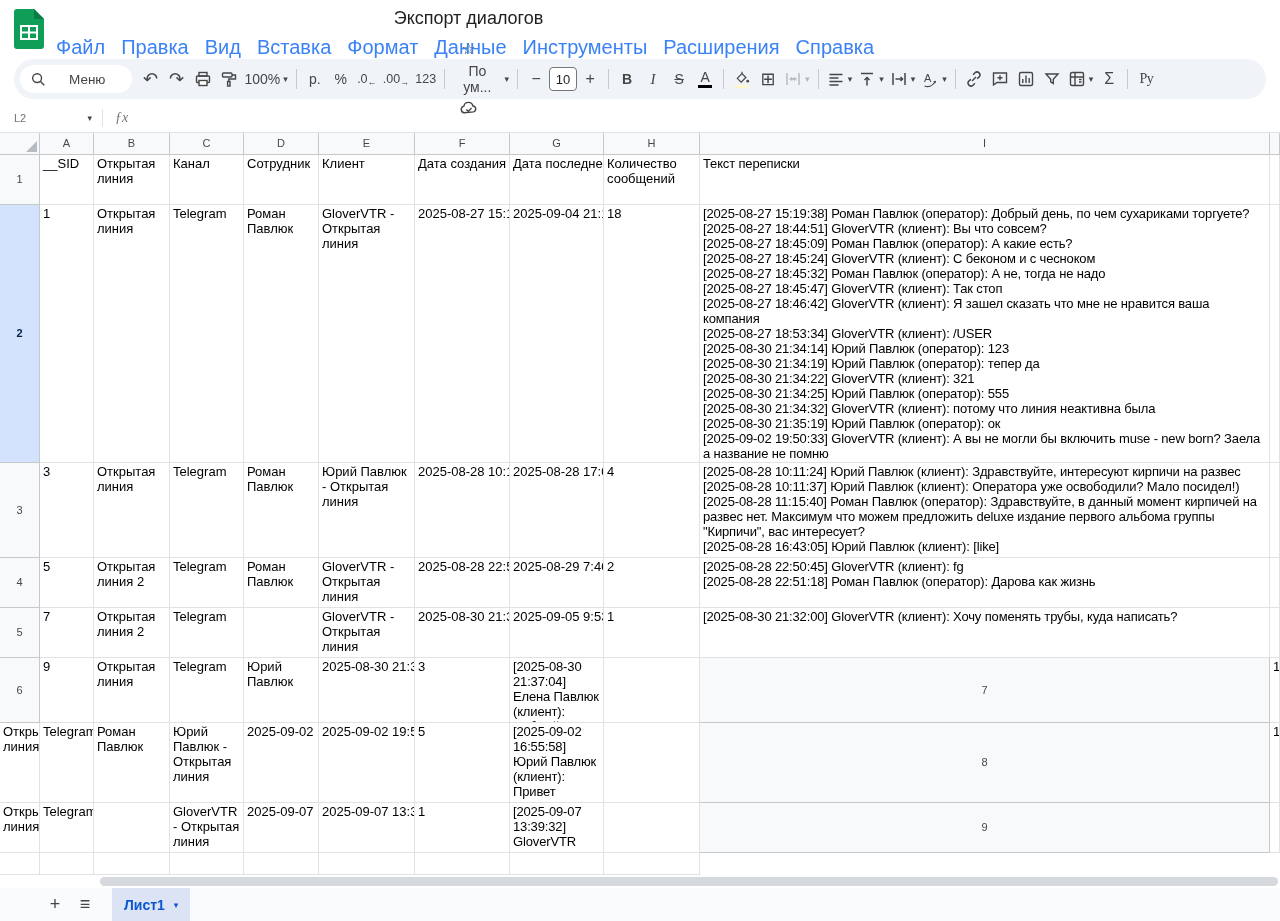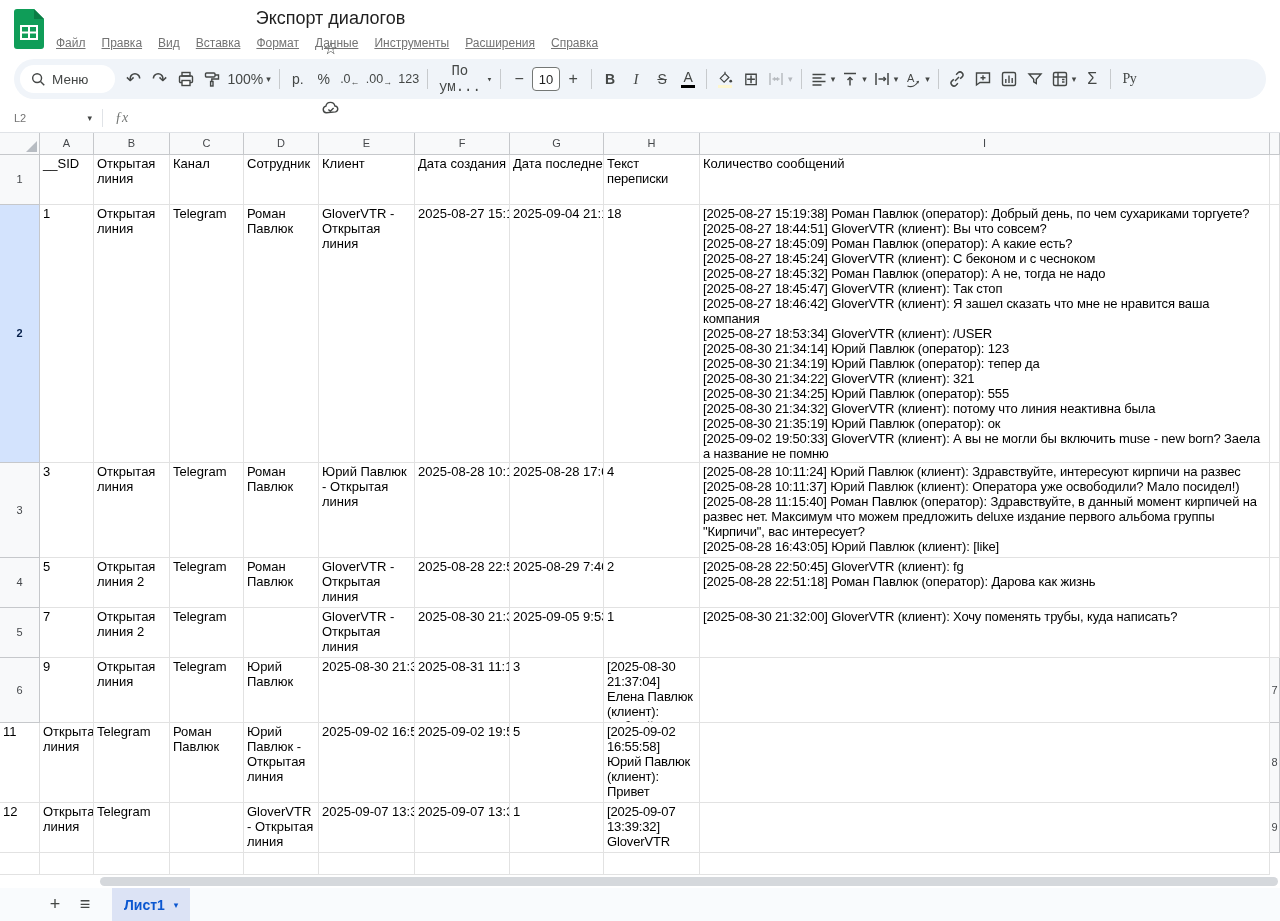--- a/index.html
+++ b/index.html
@@ -8,40 +8,40 @@
   .app { width:1280px; height:921px; position:relative; display:flex; flex-direction:column; }
 
   
   .topbar { height:58px; display:flex; align-items:flex-start; padding:8px 0 0 14px; }
   .logo { width:30px; height:40px; margin-top:1px; cursor:pointer; }
   .title-block { margin-left:12px; }
   .title-row { display:flex; align-items:center; gap:12px; height:24px;flex-direction:column; }
   .doc-title { font-size:18px; color:#1f1f1f; }
   .title-ico { color:#444746; font-size:16px; line-height:1; display:inline-flex; align-items:center; }
   .menubar { display:flex; gap:2px; margin-top:2px; margin-left:-7px; }
-  .mi { font-size:12px; color:#737373; padding:2px 7px; border-radius:4px; cursor:pointer;text-decoration:underline; }
+  .mi { font-size:20px; color:#3b82f6; padding:2px 7px; border-radius:4px; cursor:pointer; }
 
   
   .toolbar-wrap { height:45px; padding:1px 14px 4px; }
   .toolbar { height:40px; background:#f0f4f9; border-radius:20px; display:flex; align-items:center;
     padding:0 10px 0 6px; overflow:hidden; }
   .menu-pill { height:28px; background:#fff; border-radius:14px; display:flex; align-items:center;
-    gap:6px; padding:0 26px 0 10px; margin-right:6px; cursor:pointer; }
+    gap:23px; padding:0 26px 0 10px; margin-right:6px; cursor:pointer; }
   .menu-pill span { font-size:13.5px; color:#444746; }
   .tb { height:28px; min-width:26px; border:0; background:transparent; border-radius:4px;
     display:inline-flex; align-items:center; justify-content:center; gap:1px; color:#444746;
     font-size:14px; font-family:inherit; cursor:pointer; padding:0 3px; }
   .tb svg { display:block; }
   .glyph16 { font-size:16px; line-height:1; }
   .glyph18 { font-size:18px; line-height:1; }
   .caret { font-size:9px; color:#444746; margin-left:2px; }
   .sep { width:1px; height:20px; background:#c7cacd; margin:0 5px; flex:none; }
   .dec-ico { display:inline-flex; align-items:flex-end; font-size:12.5px; }
   .dec-ico .arr { font-size:9px; margin-bottom:-1px; }
-  .fontbox { width:62px; justify-content:space-between;font-family:Liberation Mono, monospace; }
+  .fontbox { width:62px; justify-content:space-between; }
   .sizebox { width:28px; height:24px; border:1px solid #747775; border-radius:4px; display:inline-flex;
     align-items:center; justify-content:center; font-size:13px; color:#1f1f1f; background:#fff; cursor:text; }
   .b-bold { font-weight:bold; font-size:14px; }
   .b-italic { font-style:italic; font-family:"Liberation Serif",serif; font-size:15px; }
   .b-strike { text-decoration:line-through; font-size:14px; }
   .a-underline { display:inline-flex; flex-direction:column; align-items:center; line-height:1; }
   .a-underline .bar { width:14px; height:3px; margin-top:1px; }
   .gray { color:#b4b8bd; }
   .sum { font-size:16px; }
   .ru-inp { font-size:14px; letter-spacing:-0.5px;font-family:Liberation Serif, serif; }
@@ -299,22 +299,22 @@
       <div class="hd">I</div>
       <div class="hd"></div>
       <div class="hd">1</div>
       <div class="c">__SID</div>
       <div class="c">Открытая линия</div>
       <div class="c">Канал</div>
       <div class="c">Сотрудник</div>
       <div class="c">Клиент</div>
       <div class="c nowrap">Дата создания</div>
       <div class="c nowrap">Дата последнего сообщения</div>
+      <div class="c">Количество сообщений</div>
       <div class="c pre">Текст переписки</div>
-      <div class="c">Количество сообщений</div>
       <div class="c"></div>
       <div class="hd rowsel">2</div>
       <div class="c">1</div>
       <div class="c">Открытая линия</div>
       <div class="c">Telegram</div>
       <div class="c">Роман Павлюк</div>
       <div class="c">GloverVTR - Открытая линия</div>
       <div class="c nowrap">2025-08-27 15:1</div>
       <div class="c nowrap">2025-09-04 21:1</div>
       <div class="c">18</div>
@@ -371,21 +371,20 @@
       <div class="c nowrap">2025-09-05 9:53</div>
       <div class="c">1</div>
       <div class="c pre">[2025-08-30 21:32:00] GloverVTR (клиент): Хочу поменять трубы, куда написать?</div>
       <div class="c"></div>
       <div class="hd">6</div>
       <div class="c">9</div>
       <div class="c">Открытая линия</div>
       <div class="c">Telegram</div>
       <div class="c">Юрий Павлюк</div>
       <div class="c nowrap">2025-08-30 21:3</div>
-      <div class="c nowrap">2025-08-31 11:1</div>
       <div class="c">3</div>
       <div class="c pre">[2025-08-30 21:37:04] Елена Павлюк (клиент): Добрый день, я по объявлению о продаже пони, какие породы у вас в наличии?
 [2025-08-30 21:37:06] Юрий Павлюк (оператор): кукусики
 [2025-08-30 21:37:21] Юрий Павлюк (оператор): 123</div>
       <div class="c"></div>
       <div class="hd">7</div>
       <div class="c">11</div>
       <div class="c">Открытая линия</div>
       <div class="c">Telegram</div>
       <div class="c">Роман Павлюк</div>

